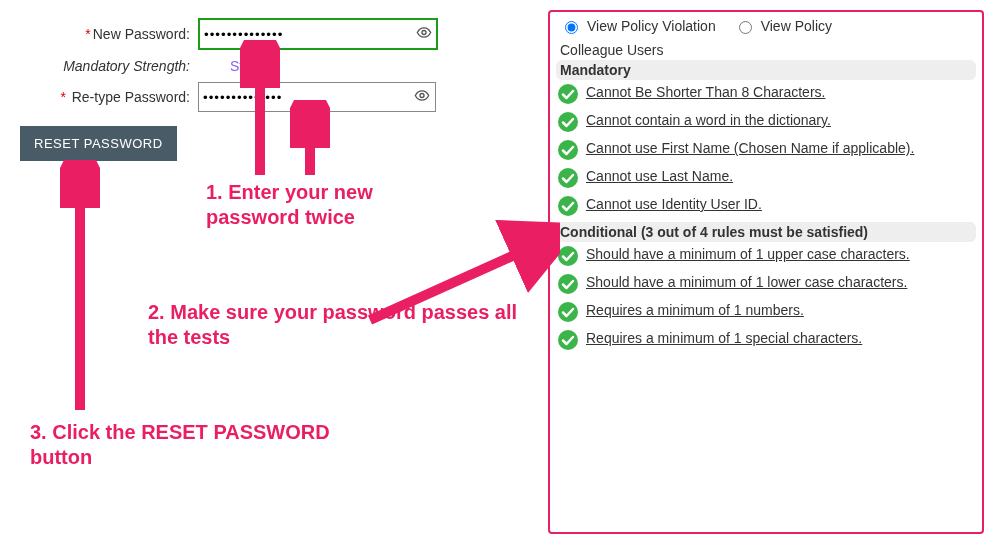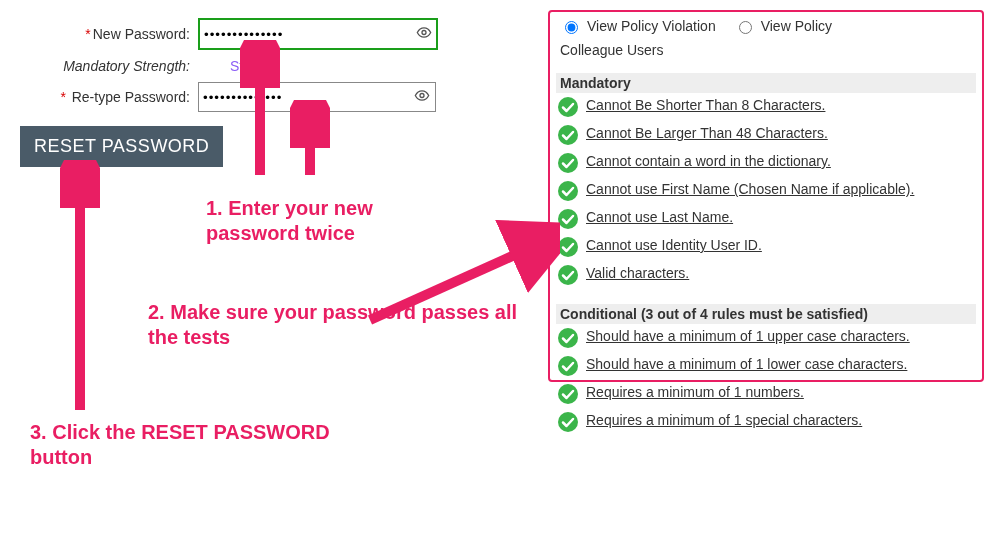--- a/index.html
+++ b/index.html
@@ -8,28 +8,28 @@
   .form{position:absolute;left:20px;top:18px;width:520px;}
   .row{display:flex;align-items:center;margin-bottom:8px;}
   .lbl{width:170px;text-align:right;margin-right:8px;font-size:14px;}
   .req{color:#d80000;margin-right:2px;}
   .strength-lbl{font-style:italic;}
   .strength-val{color:#8b5cf6;margin-left:32px;}
   .pw-wrap{position:relative;display:inline-block;}
   .pw{width:206px;height:24px;border:2px solid #1a9e1a;padding:2px 26px 2px 4px;font-family:Arial;letter-spacing:1px;}
   .pw2{width:206px;height:24px;border:1px solid #888;padding:2px 26px 2px 4px;letter-spacing:1px;}
   .eye{position:absolute;right:6px;top:50%;transform:translateY(-50%);color:#666;}
-  .btn{position:absolute;left:20px;top:126px;background:#4a5b68;color:#fff;border:none;padding:10px 14px;font-size:18px;letter-spacing:0.5px;cursor:pointer;}
+  .btn{position:absolute;left:20px;top:126px;background:#4a5b68;color:#fff;border:none;padding:10px 14px;font-size:13px;letter-spacing:0.5px;cursor:pointer;}
   
-  .panel{position:absolute;left:548px;top:10px;width:436px;height:372px;border:2px solid #e91e63;border-radius:4px;background:#fff;padding:4px 6px;box-sizing:border-box;}
+  .panel{position:absolute;left:548px;top:10px;width:436px;height:524px;border:2px solid #e91e63;border-radius:4px;background:#fff;padding:4px 6px;box-sizing:border-box;}
   .radio-row{display:flex;align-items:center;gap:18px;padding:2px 4px 6px 4px;}
   .radio-opt{display:flex;align-items:center;gap:6px;font-size:14px;}
   .radio{width:13px;height:13px;}
   .panel .title1{font-weight:normal;padding:0 4px;margin-top:2px;}
-  .panel .section{background:#eee;font-weight:bold;padding:2px 4px;margin-top:15px;}
+  .panel .section{background:#eee;font-weight:bold;padding:2px 4px;margin-top:2px;border-radius:6px;}
   .rule{display:flex;align-items:flex-start;gap:8px;padding:4px 4px 4px 2px;text-decoration:underline;}
   .chk{flex:0 0 20px;}
   .chk svg{display:block;}
   .rule-text{flex:1;line-height:1.25;}
   
   .ann{position:absolute;color:#e91e63;font-weight:bold;font-size:20px;line-height:1.25;pointer-events:none;}
   svg.arrow{position:absolute;pointer-events:none;}
 </style>
 </head>
 <body>
@@ -91,29 +91,20 @@
           </span>
           <span class="rule-text">Cannot Be Shorter Than 8 Characters.</span>
         </div>
         <div class="rule">
           <span class="chk">
             <svg width="20" height="20" viewBox="0 0 20 20">
               <circle cx="10" cy="10" r="10" fill="#3bb54a"></circle>
               <path d="M5 10.5 L8.5 14 L15 7" stroke="#fff" stroke-width="2.5" fill="none" stroke-linecap="round" stroke-linejoin="round"></path>
             </svg>
           </span>
-          <span class="rule-text">Cannot Be Larger Than 48 Characters.</span>
-        </div>
-        <div class="rule">
-          <span class="chk">
-            <svg width="20" height="20" viewBox="0 0 20 20">
-              <circle cx="10" cy="10" r="10" fill="#3bb54a"></circle>
-              <path d="M5 10.5 L8.5 14 L15 7" stroke="#fff" stroke-width="2.5" fill="none" stroke-linecap="round" stroke-linejoin="round"></path>
-            </svg>
-          </span>
           <span class="rule-text">Cannot contain a word in the dictionary.</span>
         </div>
         <div class="rule">
           <span class="chk">
             <svg width="20" height="20" viewBox="0 0 20 20">
               <circle cx="10" cy="10" r="10" fill="#3bb54a"></circle>
               <path d="M5 10.5 L8.5 14 L15 7" stroke="#fff" stroke-width="2.5" fill="none" stroke-linecap="round" stroke-linejoin="round"></path>
             </svg>
           </span>
           <span class="rule-text">Cannot use First Name (Chosen Name if applicable).</span>
@@ -128,29 +119,20 @@
           <span class="rule-text">Cannot use Last Name.</span>
         </div>
         <div class="rule">
           <span class="chk">
             <svg width="20" height="20" viewBox="0 0 20 20">
               <circle cx="10" cy="10" r="10" fill="#3bb54a"></circle>
               <path d="M5 10.5 L8.5 14 L15 7" stroke="#fff" stroke-width="2.5" fill="none" stroke-linecap="round" stroke-linejoin="round"></path>
             </svg>
           </span>
           <span class="rule-text">Cannot use Identity User ID.</span>
-        </div>
-        <div class="rule">
-          <span class="chk">
-            <svg width="20" height="20" viewBox="0 0 20 20">
-              <circle cx="10" cy="10" r="10" fill="#3bb54a"></circle>
-              <path d="M5 10.5 L8.5 14 L15 7" stroke="#fff" stroke-width="2.5" fill="none" stroke-linecap="round" stroke-linejoin="round"></path>
-            </svg>
-          </span>
-          <span class="rule-text">Valid characters.</span>
         </div>
       </div>
   <div class="section">Conditional (3 out of 4 rules must be satisfied)</div>
   <div id="conditional-list">
         <div class="rule">
           <span class="chk">
             <svg width="20" height="20" viewBox="0 0 20 20">
               <circle cx="10" cy="10" r="10" fill="#3bb54a"></circle>
               <path d="M5 10.5 L8.5 14 L15 7" stroke="#fff" stroke-width="2.5" fill="none" stroke-linecap="round" stroke-linejoin="round"></path>
             </svg>
@@ -180,21 +162,21 @@
             <svg width="20" height="20" viewBox="0 0 20 20">
               <circle cx="10" cy="10" r="10" fill="#3bb54a"></circle>
               <path d="M5 10.5 L8.5 14 L15 7" stroke="#fff" stroke-width="2.5" fill="none" stroke-linecap="round" stroke-linejoin="round"></path>
             </svg>
           </span>
           <span class="rule-text">Requires a minimum of 1 special characters.</span>
         </div>
       </div>
 </div>
 
-<div class="ann" style="left:206px;top:196px;width:250px;">1. Enter your new password twice</div>
+<div class="ann" style="left:206px;top:180px;width:250px;">1. Enter your new password twice</div>
 <div class="ann" style="left:148px;top:300px;width:370px;">2. Make sure your password passes all the tests</div>
 <div class="ann" style="left:30px;top:420px;width:360px;">3. Click the RESET PASSWORD button</div>
 
 <svg class="arrow" style="left:60px;top:160px;" width="40" height="260">
   <defs>
         <marker id="ah3" markerWidth="8" markerHeight="8" refX="4" refY="4" orient="auto">
           <path d="M0,0 L8,4 L0,8 z" fill="#e91e63"></path>
         </marker>
       </defs>
   <line x1="20" y1="250" x2="20" y2="8" stroke="#e91e63" stroke-width="10" marker-end="url(#ah3)"></line>

